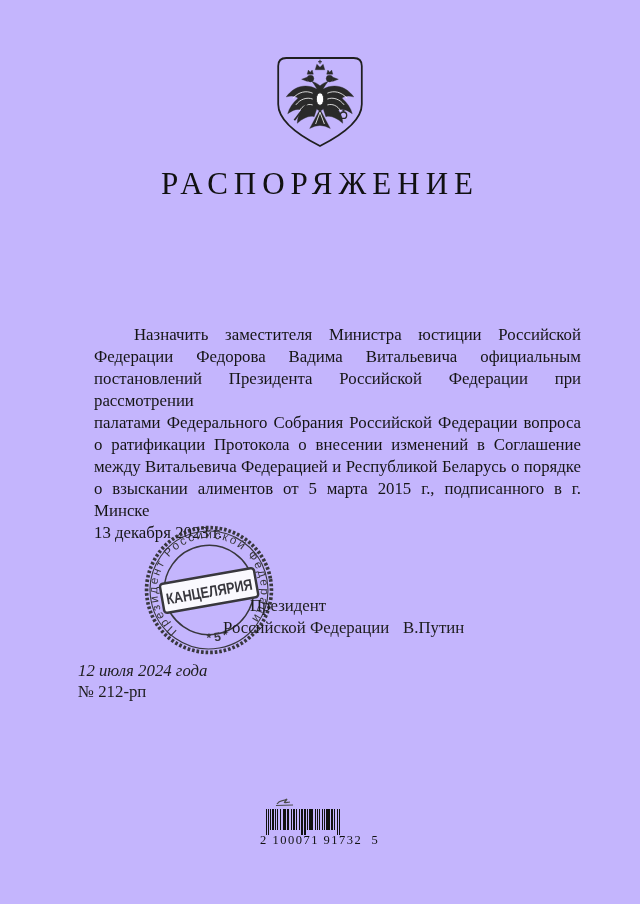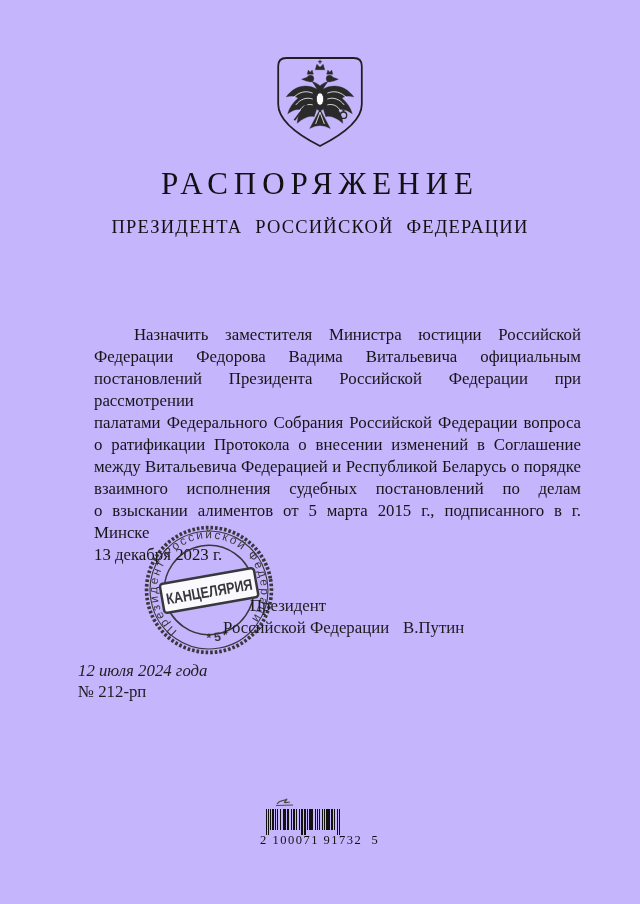--- a/index.html
+++ b/index.html
@@ -98,30 +98,28 @@
 
         <path d="M44,63 L25,88" fill="none" stroke-width="2.4"></path>
 
         <circle cx="92" cy="81" r="4.4" fill="none" stroke-width="1.8"></circle>
         <path d="M92,76.6 V73.5 M90,75 H94" fill="none" stroke-width="1.2"></path>
       </g>
     </svg>
   </div>
 
   <div class="title">РАСПОРЯЖЕНИЕ</div>
-  <div class="subtitle">ПРЕЗИДЕНТА РОССИЙСКОЙ ФЕДЕРАЦИИ</div>
 
   <div class="body-block" id="body-lines">
       <div class="body-line first">Назначить заместителя Министра юстиции Российской</div>
       <div class="body-line">Федерации Федорова Вадима Витальевича официальным</div>
       <div class="body-line">постановлений Президента Российской Федерации при рассмотрении</div>
       <div class="body-line">палатами Федерального Собрания Российской Федерации вопроса</div>
       <div class="body-line">о ратификации Протокола о внесении изменений в Соглашение</div>
       <div class="body-line">между Витальевича Федерацией и Республикой Беларусь о порядке</div>
-      <div class="body-line">взаимного исполнения судебных постановлений по делам</div>
       <div class="body-line">о взыскании алиментов от 5 марта 2015 г., подписанного в г. Минске</div>
       <div class="body-line last">13 декабря 2023 г.</div>
     </div>
 
   <div class="stamp">
     <svg viewBox="0 0 132 132" width="134" height="134">
       <g fill="none" stroke="#2d2d2d">
         <circle cx="66" cy="66" r="61.5" stroke-width="3.6" stroke-dasharray="2.6 1.9"></circle>
         <circle cx="66" cy="66" r="58" stroke-width="1.1"></circle>
         <circle cx="66" cy="66" r="44" stroke-width="1.5"></circle>

